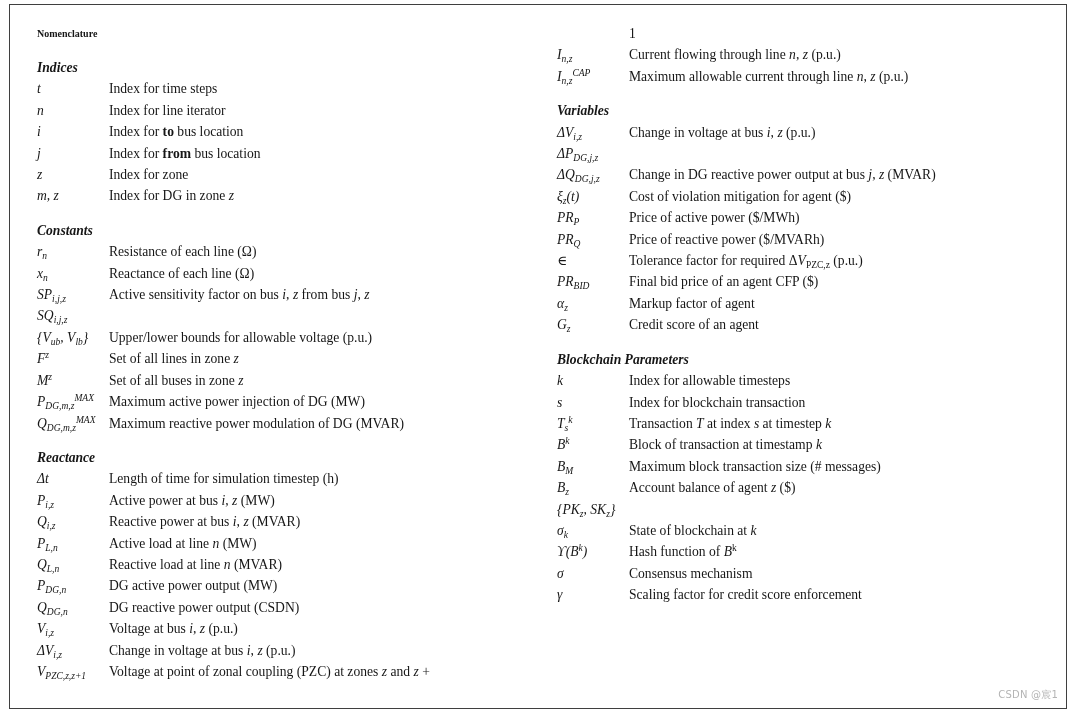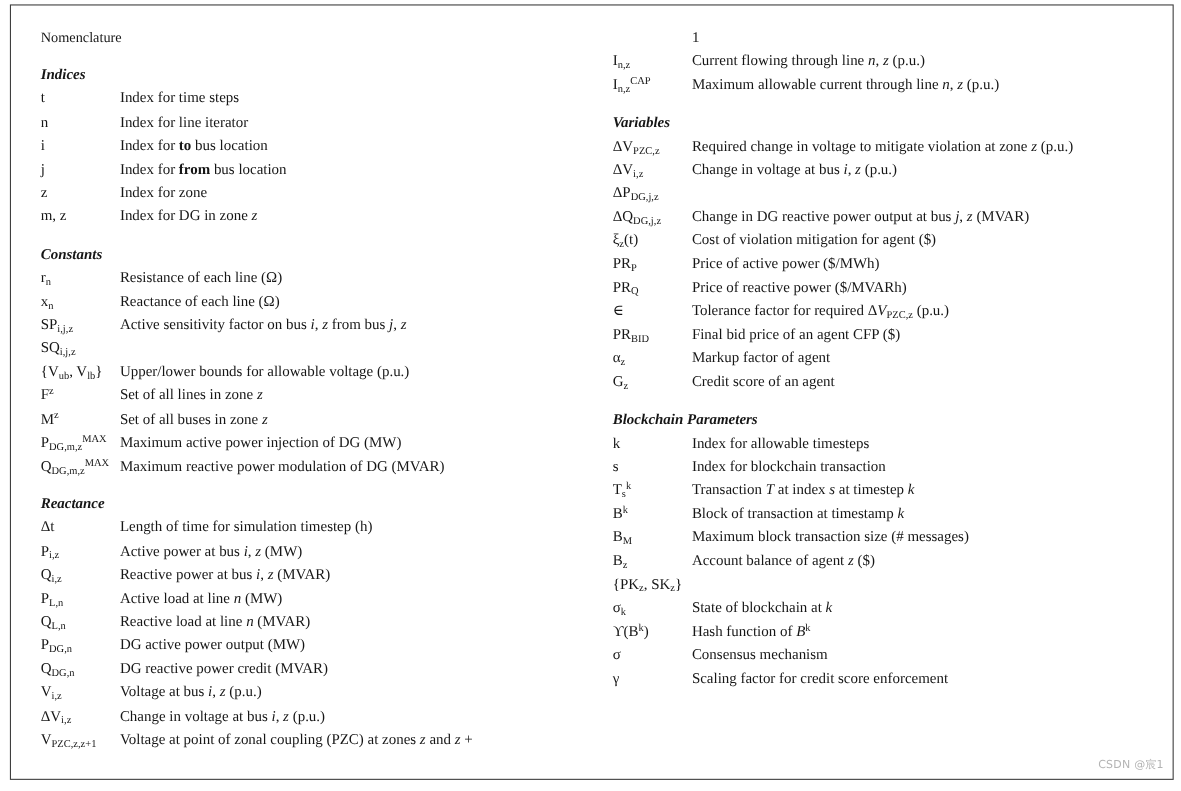--- a/index.html
+++ b/index.html
@@ -3,25 +3,25 @@
 <meta charset="utf-8">
 <style>
   html,body{margin:0;padding:0;background:#ffffff;width:1074px;height:719px;overflow:hidden;}
   body{font-family:"Liberation Serif","DejaVu Serif",serif;color:#161616;
        -webkit-font-smoothing:antialiased;}
   .frame{position:absolute;left:9px;top:4px;width:1056px;height:703px;
          border:1.5px solid #3f3f3f;background:#fff;}
   .col{position:absolute;top:18px;}
   .col-left{left:27px;width:516px;}
   .col-right{left:547px;width:502px;}
-  .title{font-size:13px;font-weight:normal;line-height:21px;margin:0 0 6px 0;}
+  .title{font-size:10px;font-weight:bold;line-height:21px;margin:0 0 6px 0;}
   .sec-head{font-size:13.6px;font-weight:bold;font-style:italic;
             line-height:21.4px;margin:13px 0 0 0;}
   .entry{display:flex;align-items:baseline;font-size:13.6px;line-height:21.4px;}
-  .sym{flex:0 0 auto;min-width:72px;white-space:nowrap;
+  .sym{flex:0 0 auto;min-width:72px;font-style:italic;white-space:nowrap;
        padding-right:6px;box-sizing:border-box;}
   .desc{flex:1;}
   sub{font-size:0.70em;vertical-align:-0.28em;line-height:0;}
   sup{font-size:0.70em;vertical-align:0.48em;line-height:0;}
   .watermark{position:absolute;right:8px;bottom:6px;
              font-family:"DejaVu Sans","Liberation Sans",sans-serif;
              font-size:10px;color:#b4b4b4;letter-spacing:0.2px;margin-top:44px;}
 </style>
 </head>
 <body>
@@ -117,21 +117,21 @@
           <div class="entry">
             <span class="sym">Q<sub>L,n</sub></span>
             <span class="desc">Reactive load at line <i>n</i> (MVAR)</span>
           </div>
           <div class="entry">
             <span class="sym">P<sub>DG,n</sub></span>
             <span class="desc">DG active power output (MW)</span>
           </div>
           <div class="entry">
             <span class="sym">Q<sub>DG,n</sub></span>
-            <span class="desc">DG reactive power credit (MVAR)</span>
+            <span class="desc">DG reactive power output (CSDN)</span>
           </div>
           <div class="entry">
             <span class="sym">V<sub>i,z</sub></span>
             <span class="desc">Voltage at bus <i>i</i>, <i>z</i> (p.u.)</span>
           </div>
           <div class="entry">
             <span class="sym">ΔV<sub>i,z</sub></span>
             <span class="desc">Change in voltage at bus <i>i</i>, <i>z</i> (p.u.)</span>
           </div>
           <div class="entry">
@@ -154,24 +154,20 @@
         </div>
         <div class="entry">
           <span class="sym">I<sub>n,z</sub><sup>CAP</sup></span>
           <span class="desc">Maximum allowable current through line <i>n</i>, <i>z</i> (p.u.)</span>
         </div>
       </div>
     <div>
         <section>
           <h2 class="sec-head">Variables</h2>
           <div class="entry">
-            <span class="sym">ΔV<sub>PZC,z</sub></span>
-            <span class="desc">Required change in voltage to mitigate violation at zone <i>z</i> (p.u.)</span>
-          </div>
-          <div class="entry">
             <span class="sym">ΔV<sub>i,z</sub></span>
             <span class="desc">Change in voltage at bus <i>i</i>, <i>z</i> (p.u.)</span>
           </div>
           <div class="entry">
             <span class="sym">ΔP<sub>DG,j,z</sub></span>
           </div>
           <div class="entry">
             <span class="sym">ΔQ<sub>DG,j,z</sub></span>
             <span class="desc">Change in DG reactive power output at bus <i>j</i>, <i>z</i> (MVAR)</span>
           </div>

